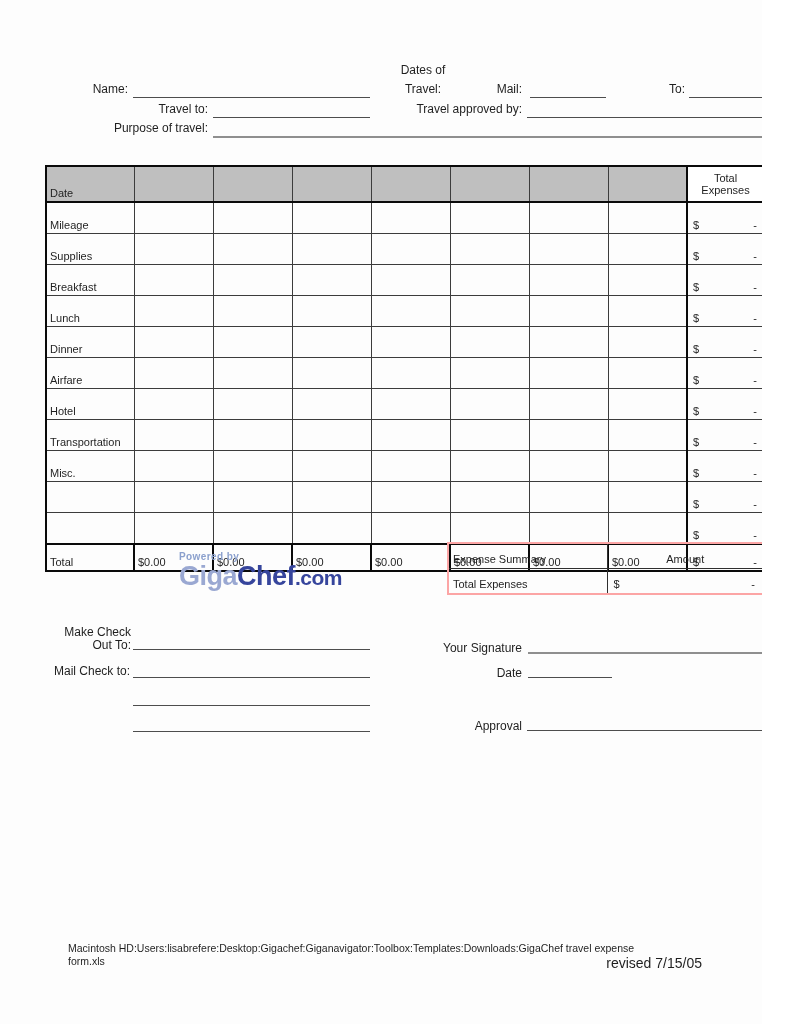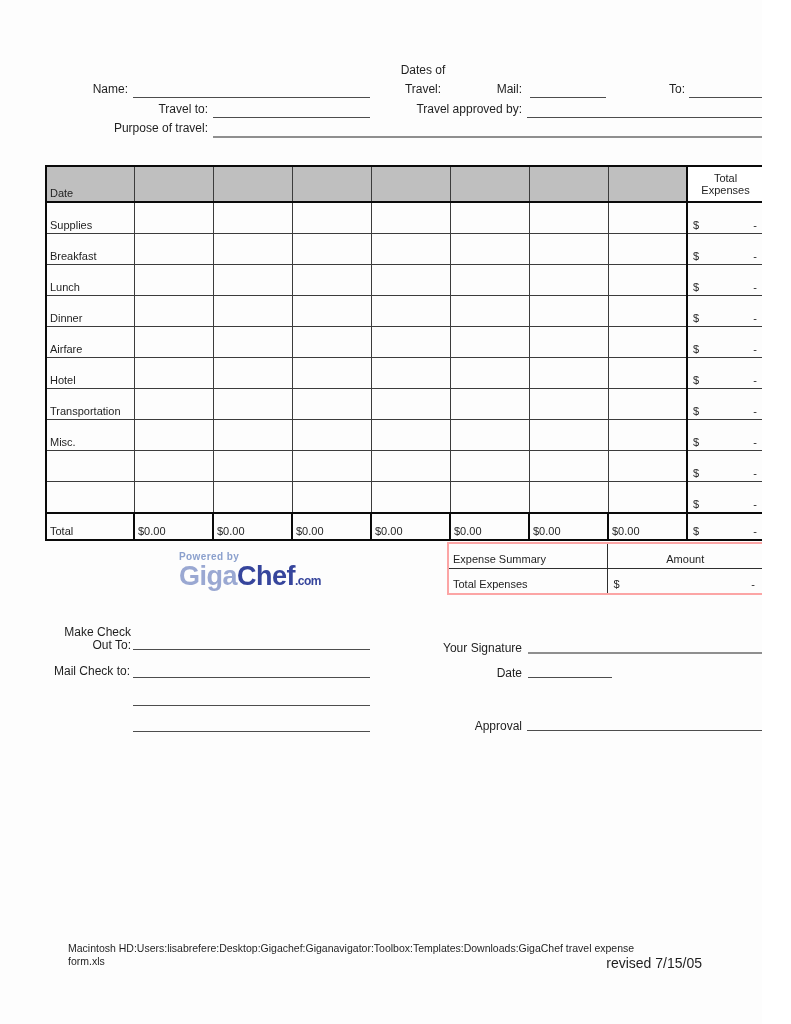--- a/index.html
+++ b/index.html
@@ -59,21 +59,21 @@
   }
   table.summary th.amount{text-align:center;}
   table.summary td.amt{padding:0 8px 3px 6px;}
 
   
   .logo{position:absolute;left:170px;top:551px;}
   .powered{color:#8ba0cd;font-size:10px;font-weight:700;letter-spacing:.4px;margin-left:9px;}
   .brand{font-size:27px;font-weight:700;letter-spacing:-.5px;line-height:28px;margin-left:9px;}
   .brand .giga{color:var(--logo-light);}
   .brand .chef{color:var(--logo-dark);}
-  .brand .com{color:var(--logo-dark);font-size:12px;}
+  .brand .com{color:var(--logo-dark);font-size:21px;}
 
   
   .footer-path{position:absolute;left:68px;top:942px;width:640px;font-size:10.5px;line-height:13px;}
   .footer-path span{display:block;}
   .revised{position:absolute;right:60px;top:955px;font-size:14px;}
 </style>
 </head>
 <body>
 
 <div id="page">
@@ -119,20 +119,36 @@
           <th></th>
           <th></th>
           <th></th>
           <th></th>
           <th></th>
           <th></th>
           <th class="totalhdr">
             <div>Total</div>
             <div>Expenses</div>
           </th>
+        </tr>
+        <tr>
+          <td>Mileage</td>
+          <td></td>
+          <td></td>
+          <td></td>
+          <td></td>
+          <td></td>
+          <td></td>
+          <td></td>
+          <td class="totcell">
+            <div class="cur">
+              <span>$</span>
+              <span>-</span>
+            </div>
+          </td>
         </tr>
         <tr>
           <td>Supplies</td>
           <td></td>
           <td></td>
           <td></td>
           <td></td>
           <td></td>
           <td></td>
           <td></td>

